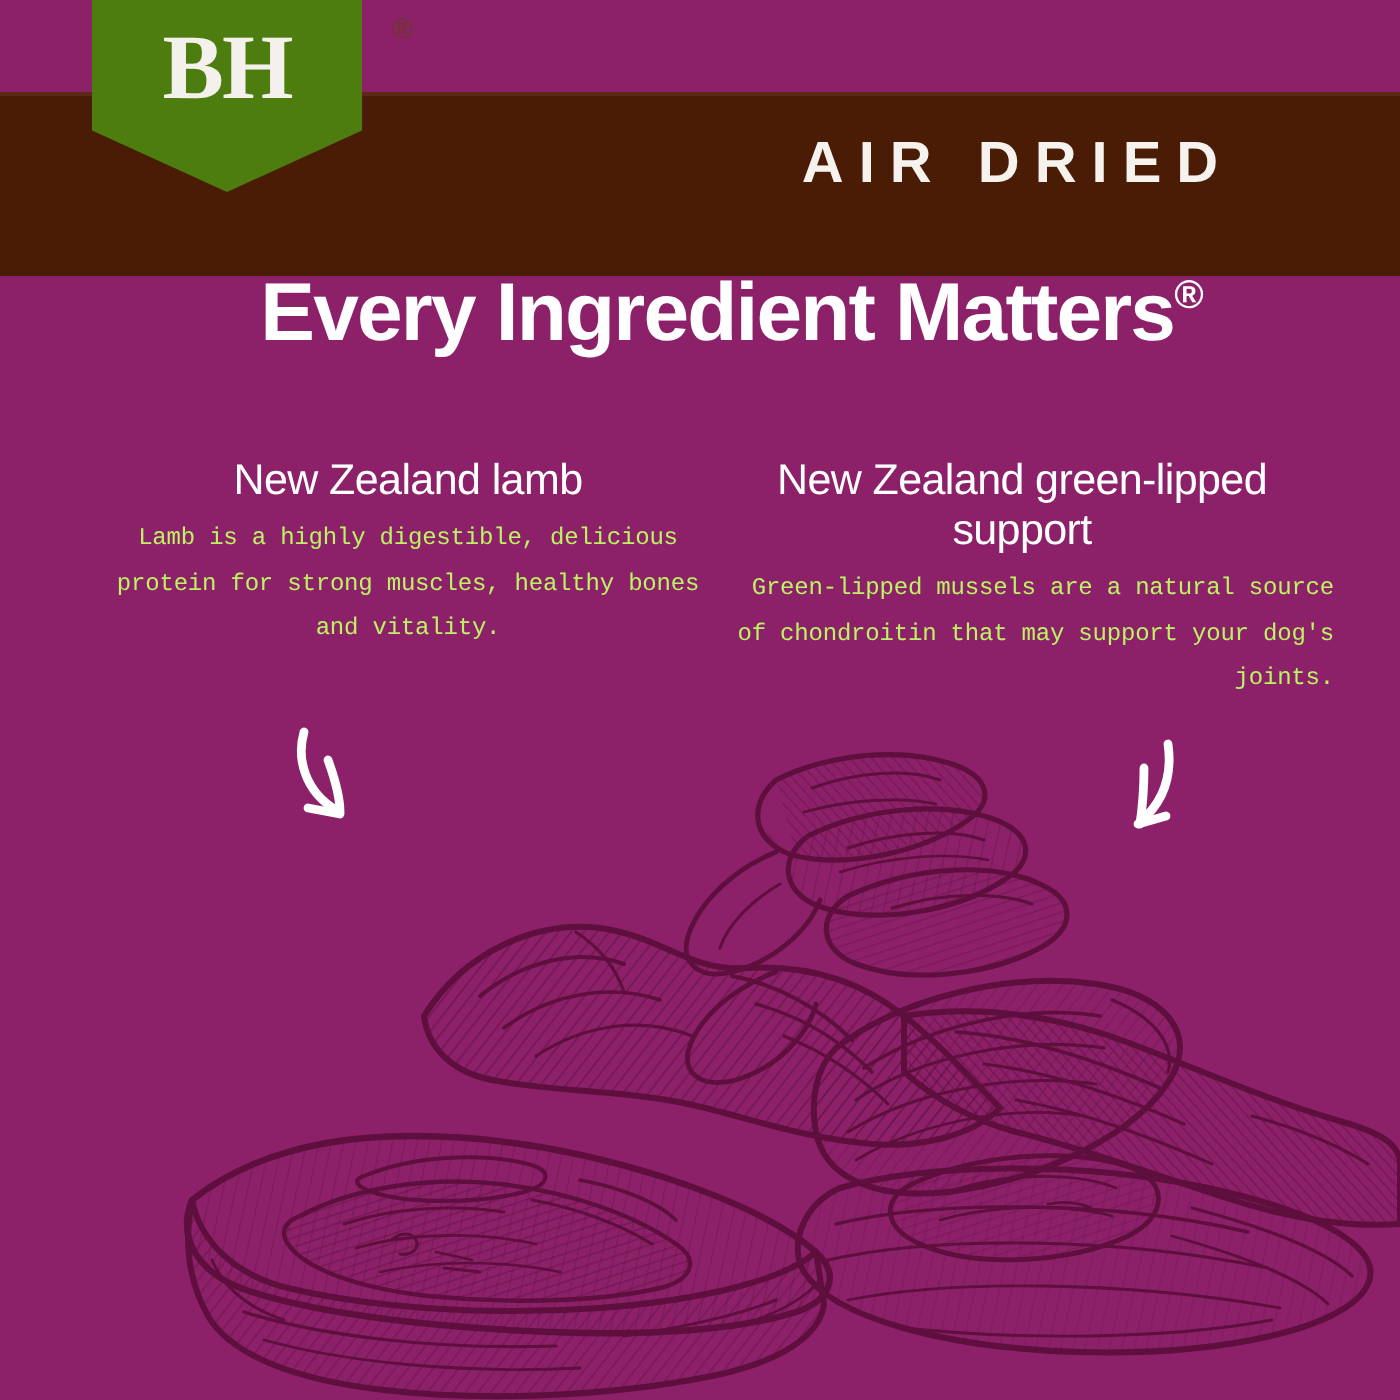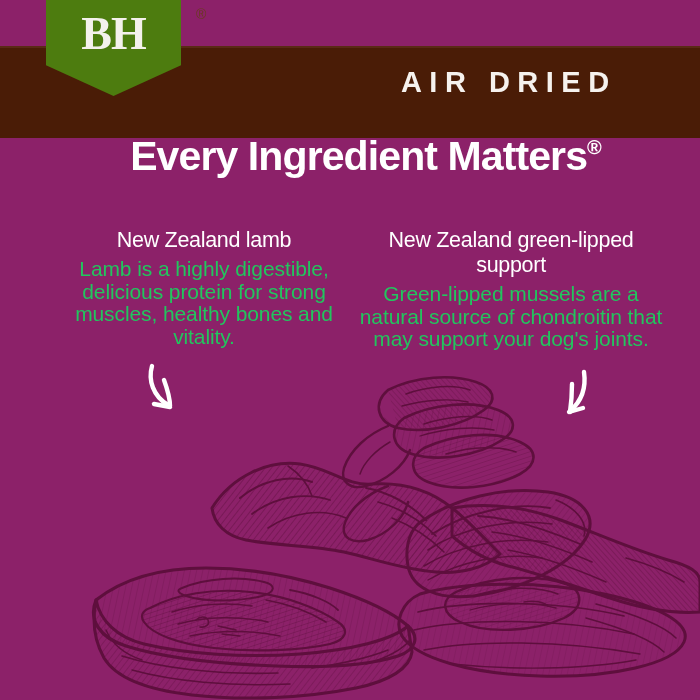--- a/index.html
+++ b/index.html
@@ -127,29 +127,30 @@
   }
   .ingredient-title {
     font-size: 21.5px;
     font-weight: normal;
     line-height: 25px;
     letter-spacing: -0.3px;
     margin: 0 0 5px 0;
     font-family: "Liberation Sans", sans-serif;
   }
   .ingredient-desc {
-    font-size: 21px;
+    font-size: 12px;
     line-height: 22.5px;
     letter-spacing: -0.1px;
     margin: 0;
-    font-family: Liberation Sans, sans-serif;
-    color: #22c55e;
+    font-family: Liberation Mono, monospace;
+    color: #bef264;
   }
   #ingredient-col-mussels .ingredient-desc {
     margin-top: 2px;
+    text-align: right;
   }
 
   
   .arrow-svg {
     position: absolute;
   }
   #arrow-lamb { left: 140px; top: 362px; }
   #arrow-mussels { left: 550px; top: 368px; }
 
   

